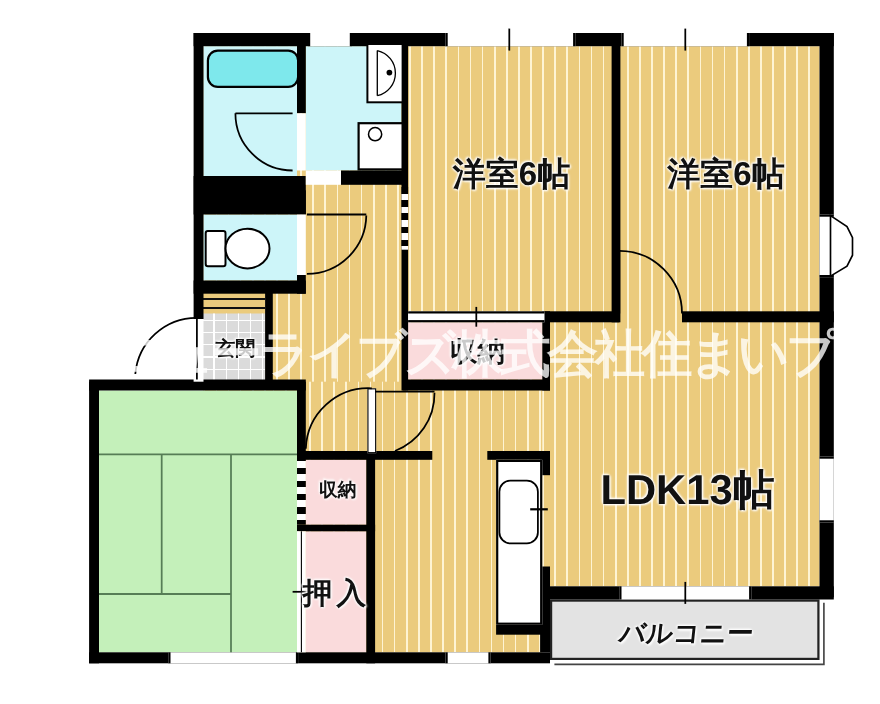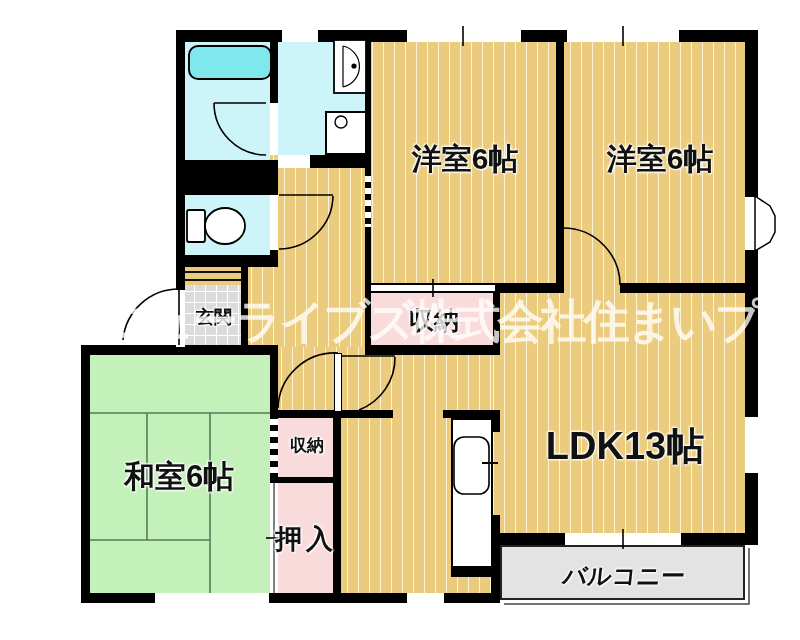--- a/index.html
+++ b/index.html
@@ -163,21 +163,20 @@
     </g>
 
     <g fill="none" stroke="#000">
       <rect x="406" y="437" width="35" height="57" rx="10" stroke-width="1.6"></rect>
       <line x1="434" y1="463" x2="450" y2="463" stroke-width="2"></line>
     </g>
   </svg>
 
   <div class="lbl z50" style="left:417px;top:159px;font-size:30px;">洋室6帖</div>
   <div class="lbl z50" style="left:612px;top:159px;font-size:30px;">洋室6帖</div>
-  <div class="lbl z50" style="left:131px;top:477px;font-size:31px;">和室6帖</div>
   <div class="lbl z50" style="left:577px;top:446px;font-size:38px;">LDK13帖</div>
   <div class="lbl z50" style="left:166px;top:317px;font-size:18px;">玄関</div>
   <div class="lbl z50" style="left:576px;top:576px;font-size:24px;transform:translate(-50%,-50%) skewX(-6deg);">バルコニー</div>
   <div class="lbl z50" style="left:386px;top:320px;font-size:25px;">収納</div>
   <div class="lbl z50" style="left:259px;top:445px;font-size:17px;">収納</div>
   <div class="lbl z50" style="left:258px;top:539px;font-size:27px;letter-spacing:4px;">押入</div>
 
   <div class="wm" style="left:56px;top:291px;">ニューライブズ株式会社住まいプロ</div>
 
 </div>

